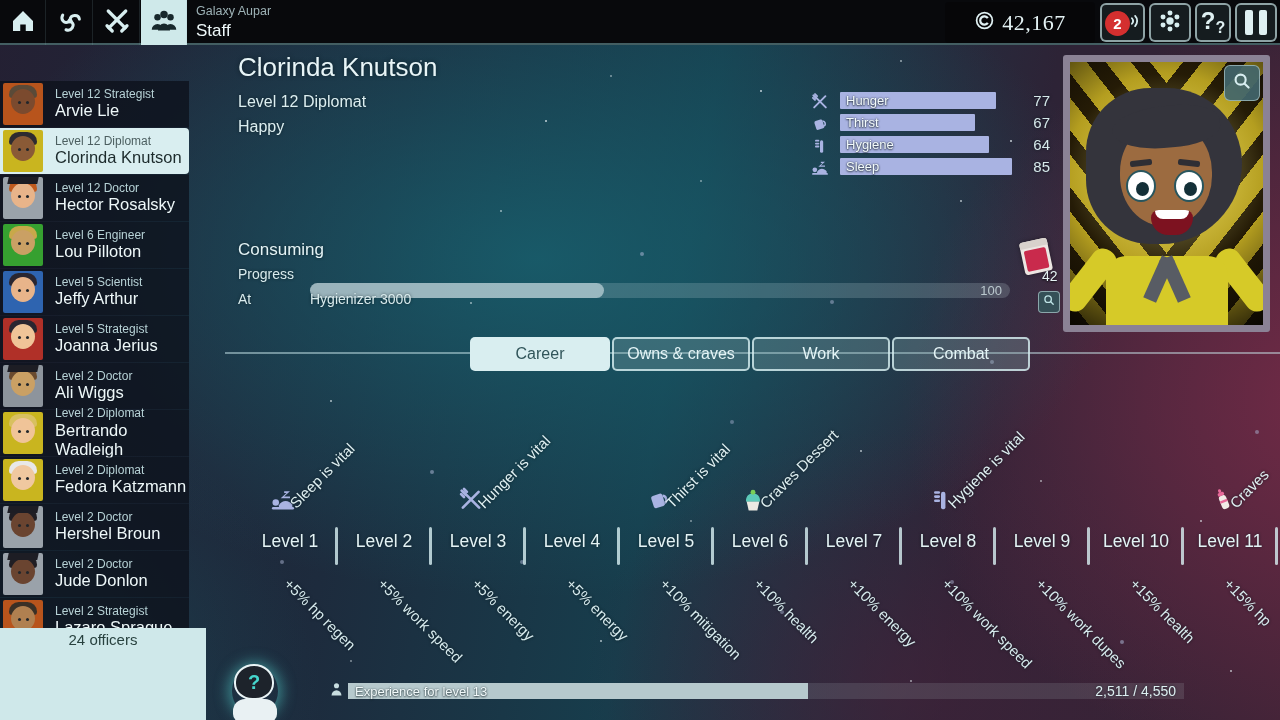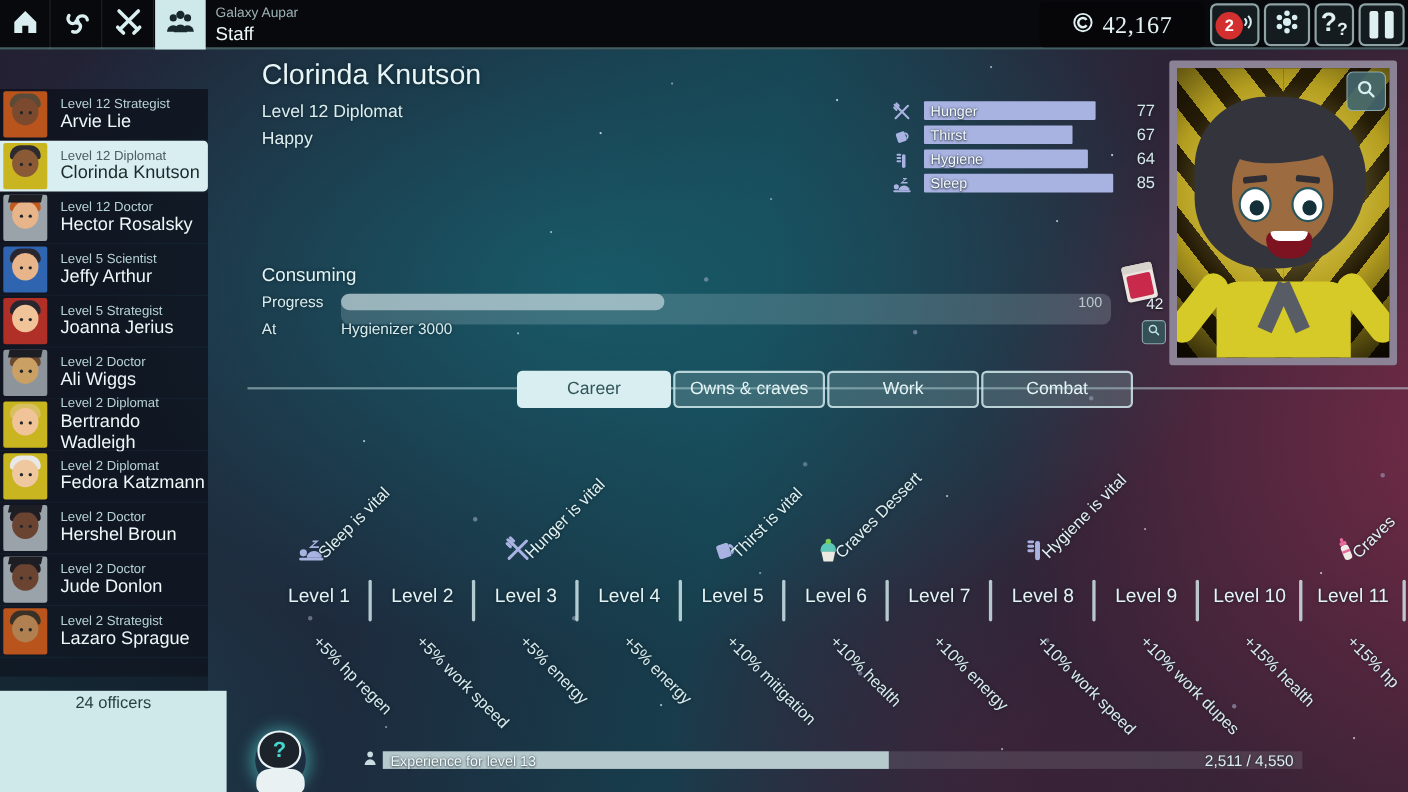--- a/index.html
+++ b/index.html
@@ -67,21 +67,21 @@
   .d-name{position:absolute;left:238px;top:52px;font-size:26px;color:#e8f5f7;text-shadow:0 0 4px rgba(8,24,28,.7);}
   .d-sub{position:absolute;left:238px;font-size:16px;color:#dceef0;text-shadow:0 0 3px rgba(8,24,28,.7);}
   
   .stat-ic{position:absolute;left:810px;width:20px;height:20px;}
   .stat-bar{position:absolute;left:840px;height:17px;background:#a9b3e2;border-radius:1px;}
   .stat-bar span{position:absolute;left:6px;top:1px;font-size:13px;color:#f3fbfc;text-shadow:0 1px 2px rgba(20,30,40,.85),0 0 2px rgba(20,30,40,.7);}
   .stat-val{position:absolute;left:1014px;width:36px;text-align:right;font-size:15px;color:#d6e8ea;text-shadow:0 0 3px rgba(8,24,28,.7);}
   
   .c-head{position:absolute;left:238px;top:240px;font-size:17px;color:#e4f3f5;text-shadow:0 0 3px rgba(8,24,28,.7);}
   .c-lbl{position:absolute;left:238px;font-size:14px;color:#d9ebed;text-shadow:0 0 3px rgba(8,24,28,.7);}
-  .c-bar{position:absolute;left:310px;top:267px;width:700px;height:28px;border-radius:8px;background:rgba(205,225,230,.2);}
+  .c-bar{position:absolute;left:310px;top:283px;width:700px;height:15px;border-radius:8px;background:rgba(205,225,230,.2);}
   .c-fill{height:15px;border-radius:8px;background:rgba(212,228,232,.62);}
   .c-100{position:absolute;right:8px;top:0;font-size:13px;color:rgba(222,238,240,.75);}
   .carton{position:absolute;left:1022px;top:240px;width:28px;height:33px;background:#ece6e2;border-radius:3px;transform:rotate(-12deg);box-shadow:0 0 4px rgba(0,0,0,.4);}
   .carton:after{content:"";position:absolute;left:3px;top:9px;right:3px;bottom:3px;background:#c92a4c;border-radius:2px;}
   .carton:before{content:"";position:absolute;left:0;top:0;right:0;height:7px;background:#d8d2cc;border-radius:3px 3px 0 0;}
   .c-count{position:absolute;left:1042px;top:268px;font-size:14px;color:#e6f3f5;text-shadow:0 1px 2px rgba(0,0,0,.8);}
   .mini-zoom{position:absolute;left:1038px;top:291px;width:22px;height:22px;border-radius:4px;background:rgba(52,84,90,.9);
     border:1px solid rgba(210,238,240,.55);display:flex;align-items:center;justify-content:center;cursor:pointer;}
   
   .divider{position:absolute;left:225px;top:352px;width:1055px;height:2px;background:rgba(202,232,236,.5);}
@@ -377,20 +377,31 @@
         <div class="orow">
     <div class="avatar" style="background: rgb(154, 162, 170);">
       <div class="av-hair" style="background: rgb(192, 90, 30);"></div>
             <div class="av-face" style="background: rgb(232, 180, 138);"></div>
             <div class="av-eyes"></div>
             <div class="av-cap" style="display: block;"></div>
     </div>
     <div class="otext">
       <div class="o-class">Level 12 Doctor</div>
       <div class="o-name">Hector Rosalsky</div>
+    </div>
+  </div>
+        <div class="orow">
+    <div class="avatar" style="background: rgb(54, 160, 48);">
+      <div class="av-hair" style="background: rgb(200, 168, 74);"></div>
+            <div class="av-face" style="background: rgb(202, 160, 100);"></div>
+            <div class="av-eyes"></div>
+    </div>
+    <div class="otext">
+      <div class="o-class">Level 6 Engineer</div>
+      <div class="o-name">Lou Pilloton</div>
     </div>
   </div>
         <div class="orow">
     <div class="avatar" style="background: rgb(46, 100, 176);">
       <div class="av-hair" style="background: rgb(42, 38, 48);"></div>
             <div class="av-face" style="background: rgb(232, 180, 138);"></div>
             <div class="av-eyes"></div>
     </div>
     <div class="otext">
       <div class="o-class">Level 5 Scientist</div>

